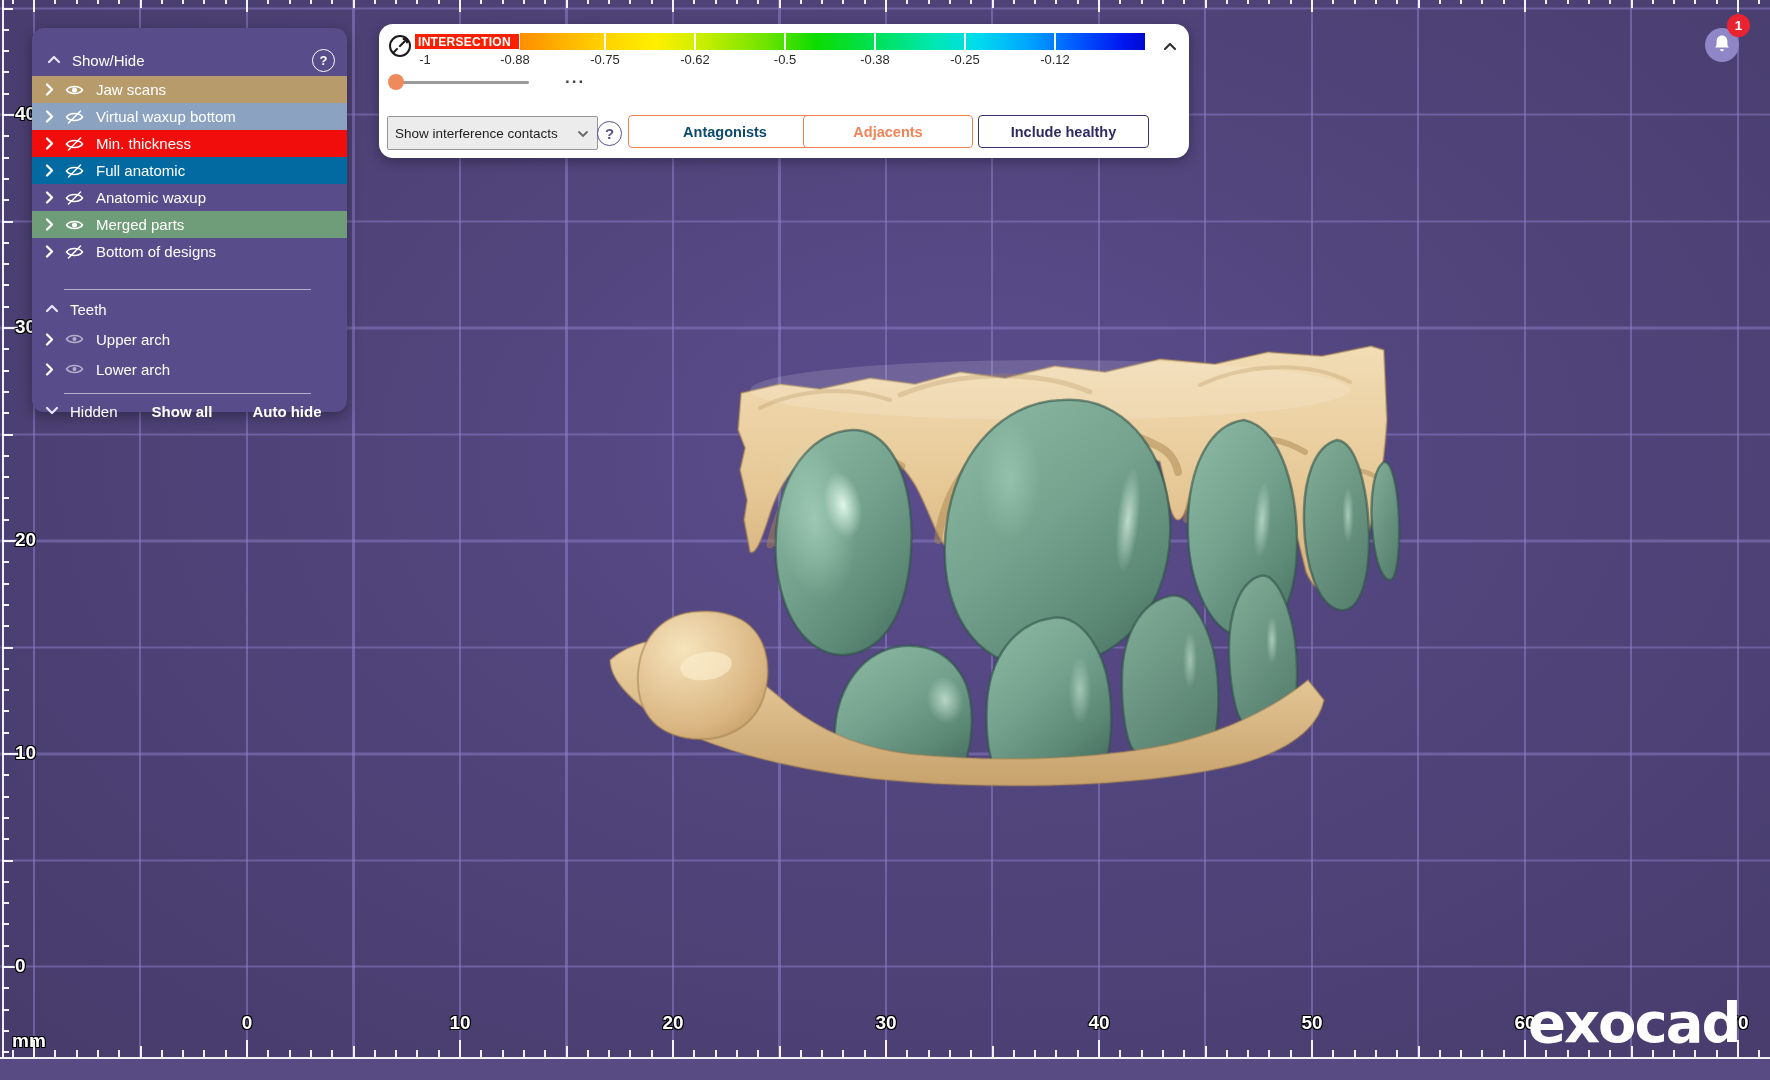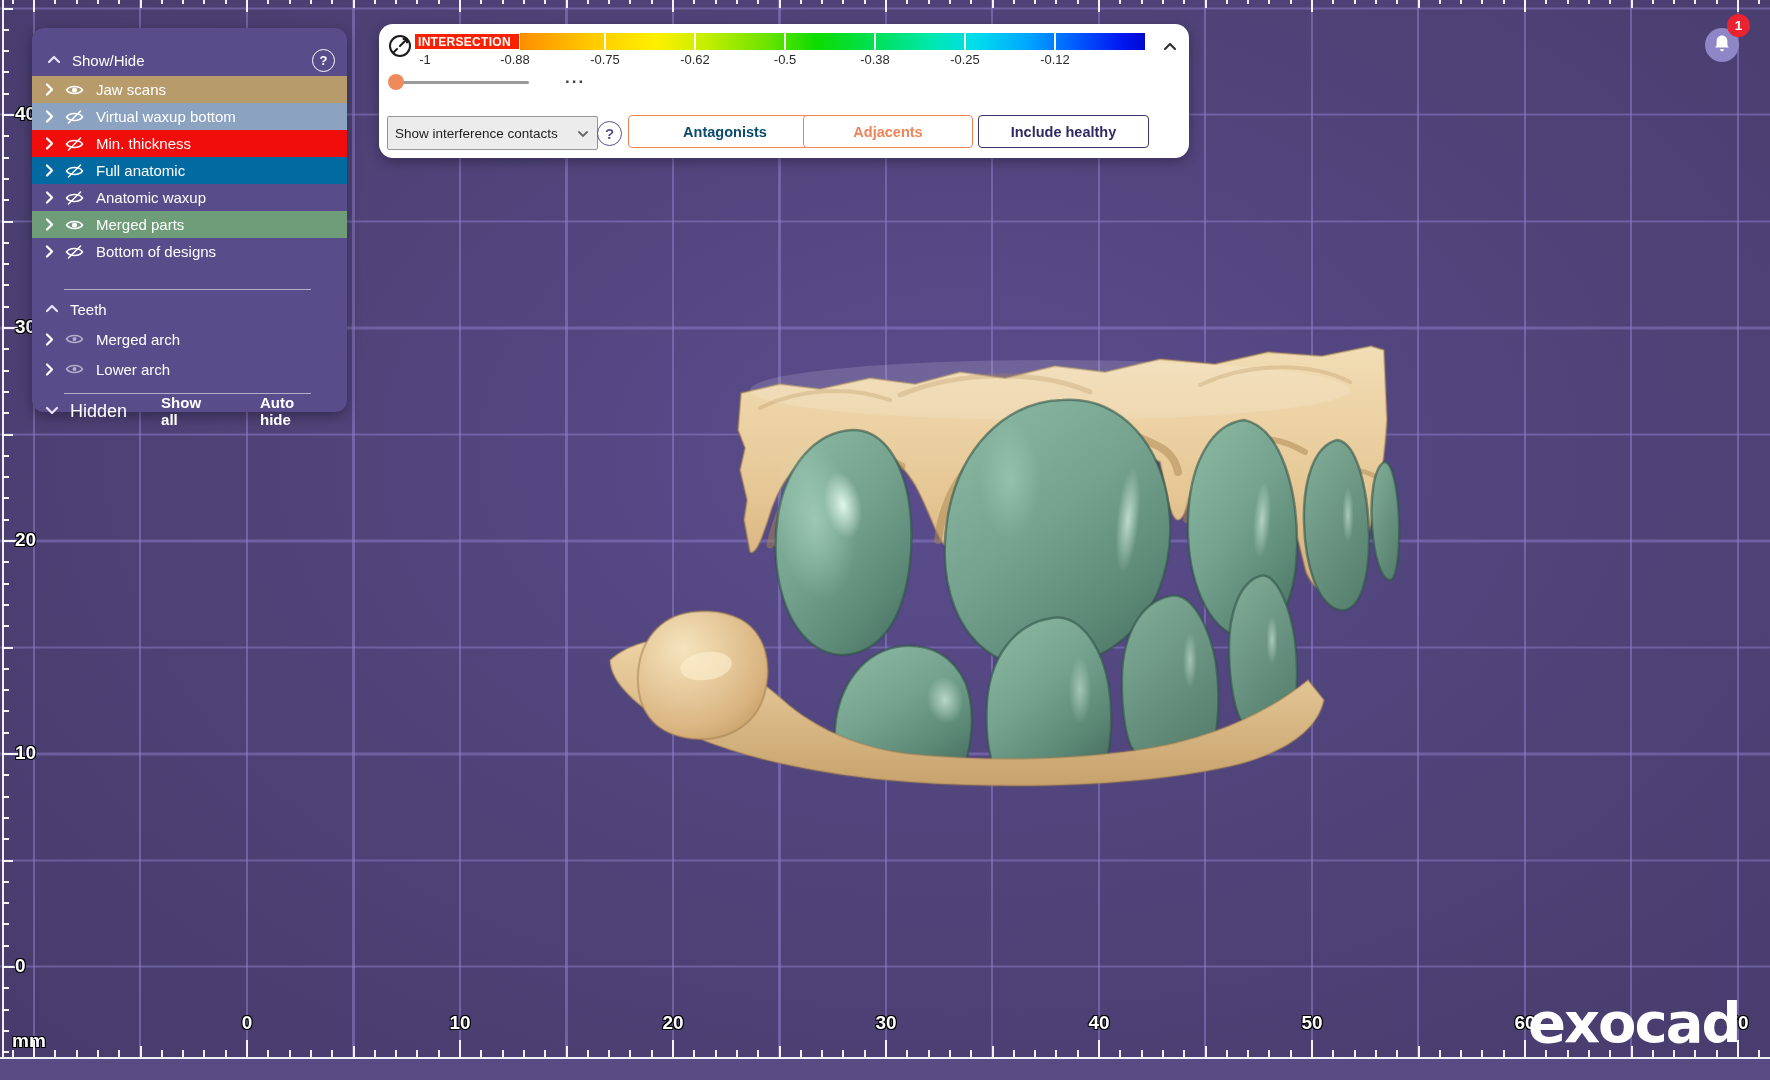--- a/index.html
+++ b/index.html
@@ -38,21 +38,21 @@
     display:flex;align-items:center;justify-content:center;font-size:13px;font-weight:700;cursor:pointer;}
   .sh-row{height:27px;display:flex;align-items:center;padding-left:12px;cursor:pointer;}
   .sh-row .chev{width:11px;margin-right:10px;display:flex;}
   .sh-row .eye{width:19px;margin-right:12px;display:flex;}
   .sh-row .lbl{font-size:15px;}
   .sh-divider{height:1px;background:rgba(255,255,255,.55);margin-left:32px;margin-right:36px;}
   .arch-row{height:30px;}
   #teeth-header{height:30px;display:flex;align-items:center;padding-left:12px;margin-top:4px;cursor:pointer;}
   #teeth-header .lbl{font-size:15px;margin-left:10px;}
   #hidden-row{height:34px;display:flex;align-items:center;padding-left:12px;padding-right:20px;}
-  #hidden-label{font-size:18px;margin-left:10px;}
+  #hidden-label{font-size:15px;margin-left:10px;}
   #show-all{font-size:15px;font-weight:700;margin-left:34px;cursor:pointer;}
   #auto-hide{font-size:15px;font-weight:700;margin-left:40px;color:#fff;cursor:pointer;}
   .dim-eye{opacity:.55;}
 
   
   #tool-panel{position:absolute;left:379px;top:24px;width:810px;height:134px;background:#fff;
     border-radius:14px;box-shadow:0 4px 12px rgba(0,0,0,.3);z-index:5;}
   #gauge-icon{position:absolute;left:8px;top:9px;cursor:pointer;}
   #legend-bar{position:absolute;left:35px;top:9px;width:731px;height:17px;}
   #intersection-box{position:absolute;left:0;top:0;width:106px;height:17px;background:#fb2000;
@@ -537,21 +537,21 @@
           <svg width="11" height="15" viewBox="0 0 11 15">
             <path d="M3 2.5 L8 7.5 L3 12.5" fill="none" stroke="#fff" stroke-width="2.3" stroke-linecap="round" stroke-linejoin="round"></path>
           </svg>
         </span>
         <span class="eye">
           <svg class="dim-eye" width="19" height="14" viewBox="0 0 19 14">
             <path d="M1.5 7 C4.5 2.4 14.5 2.4 17.5 7 C14.5 11.6 4.5 11.6 1.5 7 Z" fill="none" stroke="#fff" stroke-width="1.5"></path>
             <circle cx="9.5" cy="7" r="2" fill="#fff"></circle>
           </svg>
         </span>
-        <span class="lbl">Merged arch</span>
+        <span class="lbl">Upper arch</span>
       </div>
       <div class="sh-row arch-row">
         <span class="chev">
           <svg width="11" height="15" viewBox="0 0 11 15">
             <path d="M3 2.5 L8 7.5 L3 12.5" fill="none" stroke="#fff" stroke-width="2.3" stroke-linecap="round" stroke-linejoin="round"></path>
           </svg>
         </span>
         <span class="eye">
           <svg class="dim-eye" width="19" height="14" viewBox="0 0 19 14">
             <path d="M1.5 7 C4.5 2.4 14.5 2.4 17.5 7 C14.5 11.6 4.5 11.6 1.5 7 Z" fill="none" stroke="#fff" stroke-width="1.5"></path>

